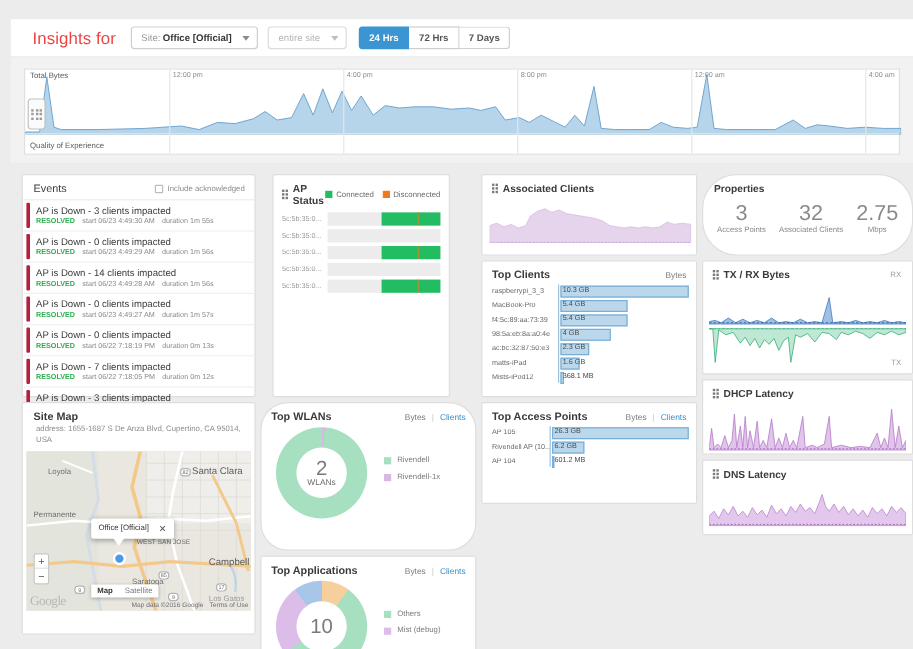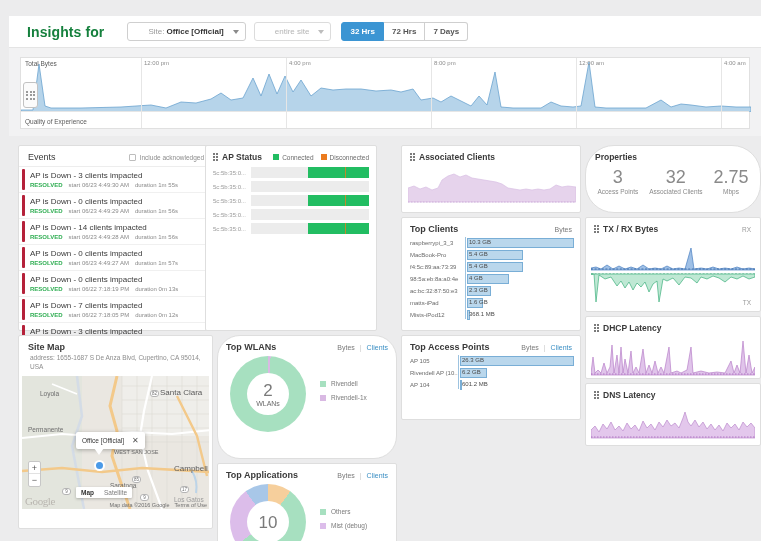--- a/index.html
+++ b/index.html
@@ -19,33 +19,33 @@
   
   .header {
     position: absolute; left: 9px; top: 16px;
     width: 752px; height: 32px;
     background: #ffffff;
     display: flex; align-items: center;
     padding-left: 18px;
     border-bottom: 1px solid #e4e4e4;
   }
   .insights-title {
-    color: #15803d;
+    color: #ef4444;
     font-size: 14px;
-    font-weight: bold;
+    font-weight: normal;
     letter-spacing: 0.1px;
-    margin-right: 23px;
+    margin-right: 12px;
   }
   .pill {
     height: 19px;
     border: 1px solid #cfcfcf;
     border-radius: 3px;
     background: #fff;
     display: flex; align-items: center;
-    padding: 0 6px 0 20px;
+    padding: 0 6px 0 8px;
     font-size: 8px;
     color: #555;
     margin-right: 8px;
     white-space: nowrap;
   }
   .pill .lbl-muted { color: #9a9a9a; margin-right: 2px; }
   .pill .lbl-strong { color: #333; font-weight: bold; }
   .pill.disabled { color: #b5b5b5; border-color: #dcdcdc; }
   .pill .caret {
     margin-left: 9px;
@@ -212,21 +212,21 @@
     position: absolute; right: 2px; bottom: 1px;
     font-size: 5.5px; color: #6e6e6e; display: flex; gap: 5px;
   }
   .gmark {
     position: absolute; left: 3px; bottom: 2px;
     font-size: 11px; color: #b9b6b0; font-family: "Liberation Serif", serif;
     letter-spacing: -0.4px;
   }
 
   
-  #apstatus { left: 196px; top: 9px; width: 172px; height: 186px; }
+  #apstatus { left: 218px; top: 9px; width: 148px; height: 186px; }
   .ap-head { display: flex; align-items: center; justify-content: flex-start; padding: 6px 7px 5px 7px; }
   .legend { display: flex; gap: 7px; margin-left: auto; }
   .legend span { display: flex; align-items: center; gap: 3px; font-size: 6.5px; color: #6a6a6a; }
   .sw { width: 6px; height: 6px; display: inline-block; }
   .ap-rows { padding: 0 7px; }
   .ap-row { display: flex; align-items: center; margin-bottom: 3px; }
   .ap-name { width: 38px; font-size: 6px; color: #9a9a9a; white-space: nowrap; overflow: hidden; }
   .ap-track { flex: 1; height: 11px; background: #ececec; position: relative; }
   .ap-seg { position: absolute; top: 0; bottom: 0; background: #22bd62; }
   .ap-div { position: absolute; top: 0; bottom: 0; width: 1px; background: #c08a2a; }
@@ -317,21 +317,21 @@
       <span class="lbl-strong">Office [Official]</span>
       <span class="caret"></span>
     </div>
 
     <div class="pill disabled">
       <span>entire site</span>
       <span class="caret"></span>
     </div>
 
     <div class="seg-group">
-      <div class="seg active">32 Hrs</div>
+      <div class="seg active">24 Hrs</div>
       <div class="seg">72 Hrs</div>
       <div class="seg">7 Days</div>
     </div>
   </div>
 
   <div class="timeline">
     <div class="tl-card">
       <div class="tl-label">Total Bytes</div>
 
       <div class="tl-axis" style="left:120px"></div>

